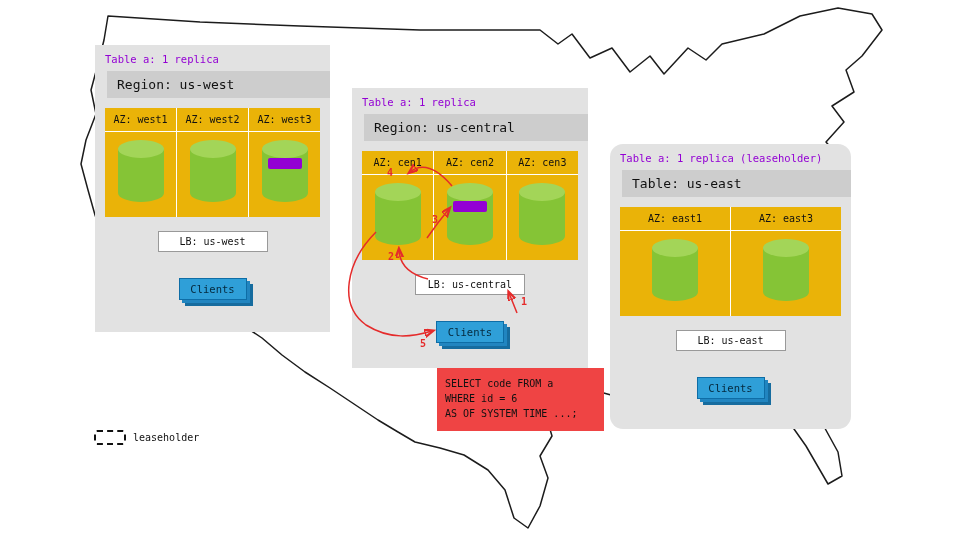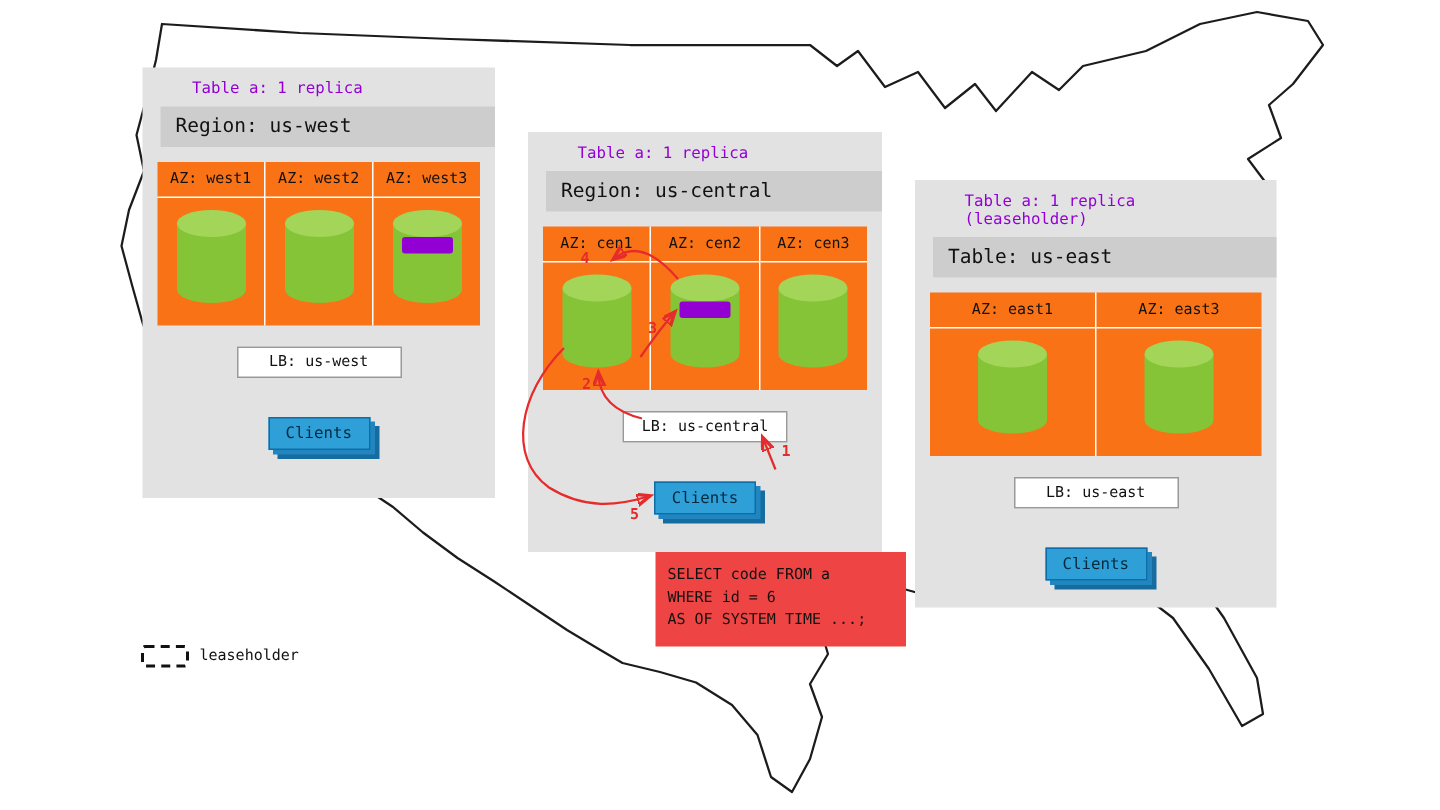--- a/index.html
+++ b/index.html
@@ -7,26 +7,26 @@
     width:960px; height:540px; position:relative; overflow:hidden;
     background:#ffffff;
     font-family:"DejaVu Sans Mono","Liberation Mono",monospace;
     color:#111;
   }
   .map-svg { position:absolute; left:0; top:0; z-index:0; }
 
   .panel { position:absolute; background:#e2e2e2; z-index:1; }
   .panel-west    { left:95px;  top:45px;  width:235px; height:287px; }
   .panel-central { left:352px; top:88px;  width:236px; height:280px; }
-  .panel-east    { left:610px; top:120px; width:241px; height:285px; }
+  .panel-east    { left:610px; top:144px; width:241px; height:285px;border-radius:13px; }
 
-  .tag { font-size:10.5px; color:#9300d4; padding:8px 10px 6px;margin-left:23px; }
+  .tag { font-size:10.5px; color:#9300d4; padding:8px 10px 6px; }
   .region-title { background:#cdcdcd; font-size:13px; padding:6px 10px;margin-left:12px; }
 
-  .az-box { display:flex; margin:10px 10px 0; background:#f97316; }
+  .az-box { display:flex; margin:10px 10px 0; background:#eab308; }
   .az-col { flex:1; text-align:center; border-right:1px solid #fff; padding-bottom:10px; }
   .az-col:last-child { border-right:0; }
   .az-head { font-size:10px; padding:6px 2px; border-bottom:1px solid #fff; margin-bottom:7px; white-space:nowrap; }
   .cyl { display:inline-block; }
 
   .lb-box { background:#fff; border:1px solid #999; font-size:10px; text-align:center;
             padding:4px 6px; margin:14px auto 16px; width:max-content; min-width:96px; }
 
   .clients-btn { position:relative; width:66px; margin:26px auto 16px;
     background:#2f9fd8; border:1px solid #0e6da6; color:#05293d;

